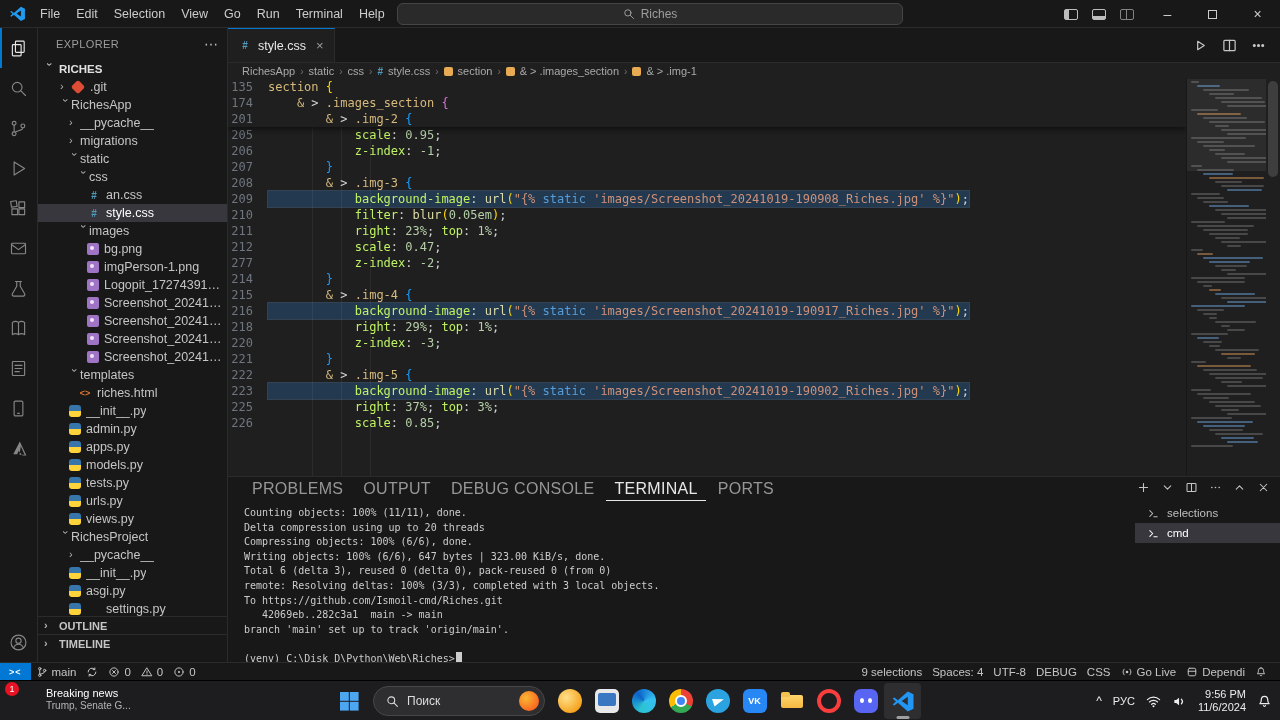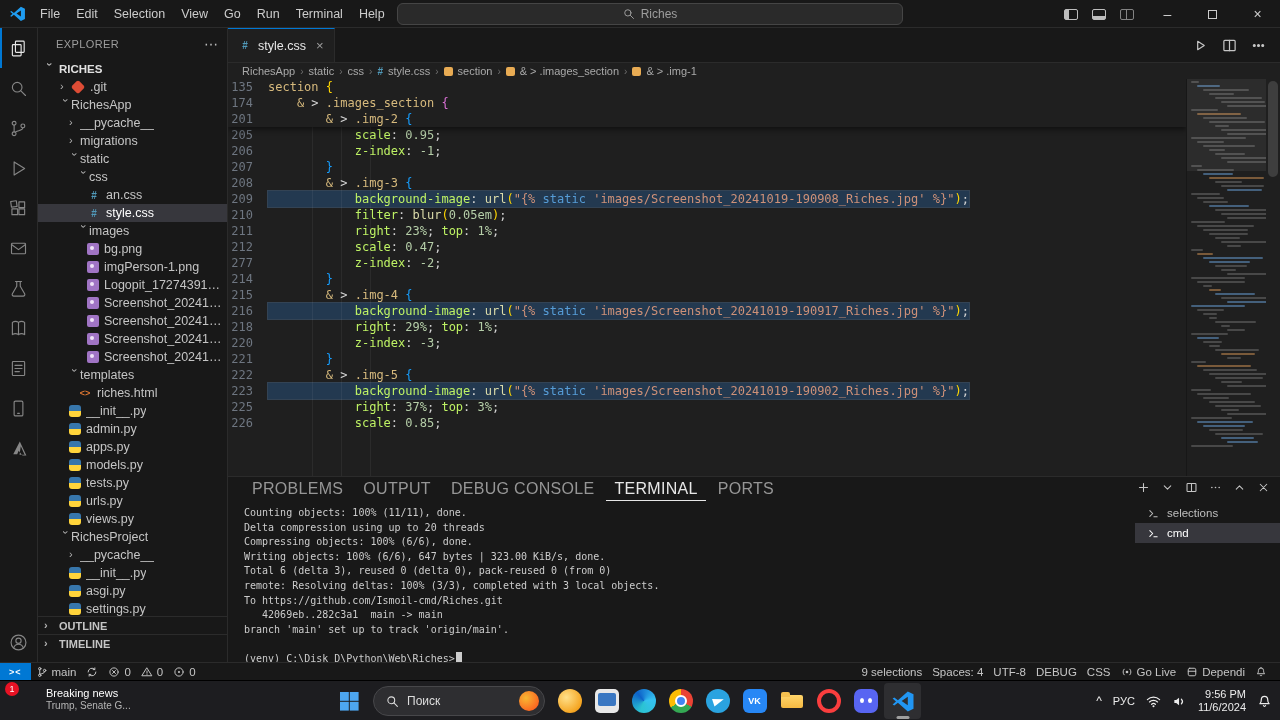--- a/index.html
+++ b/index.html
@@ -428,21 +428,21 @@
             <span class="tlabel">__pycache__</span>
           </div>
           <div class="trow" style="padding-left: 31px;">
             <span class="fic fic-python"></span>
             <span class="tlabel">__init__.py</span>
           </div>
           <div class="trow" style="padding-left: 31px;">
             <span class="fic fic-python"></span>
             <span class="tlabel">asgi.py</span>
           </div>
-          <div class="trow" style="padding-left: 31px;">
+          <div class="trow" style="padding-left: 31px; gap: 20px;">
             <span class="fic fic-python"></span>
             <span class="tlabel">settings.py</span>
           </div>
         </div>
       <div class="sb-bottom" style="bottom:28px">
         <span class="chev">›</span>
         <span>OUTLINE</span>
       </div>
       <div class="sb-bottom" style="bottom:10px">
         <span class="chev">›</span>

